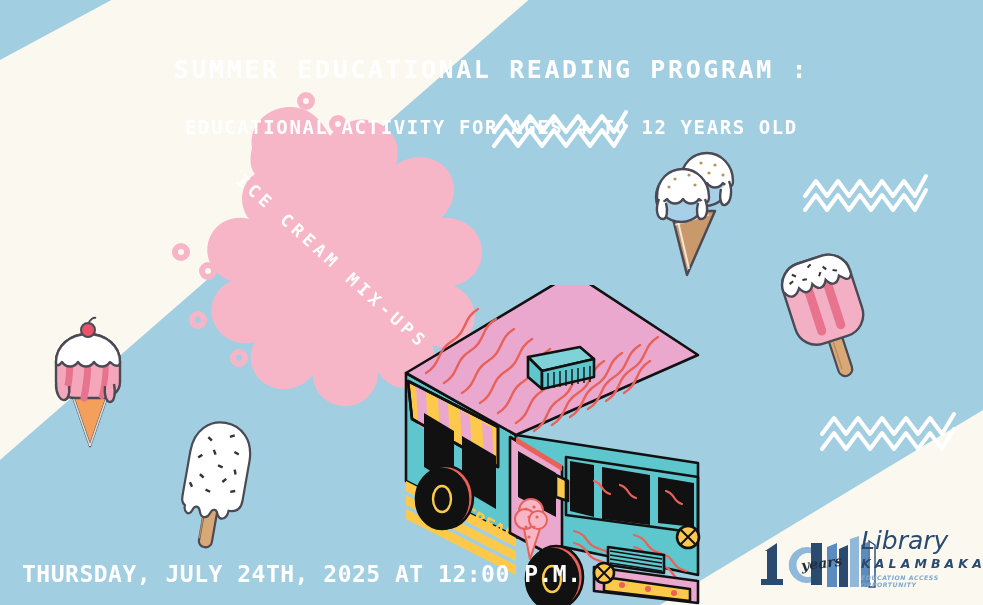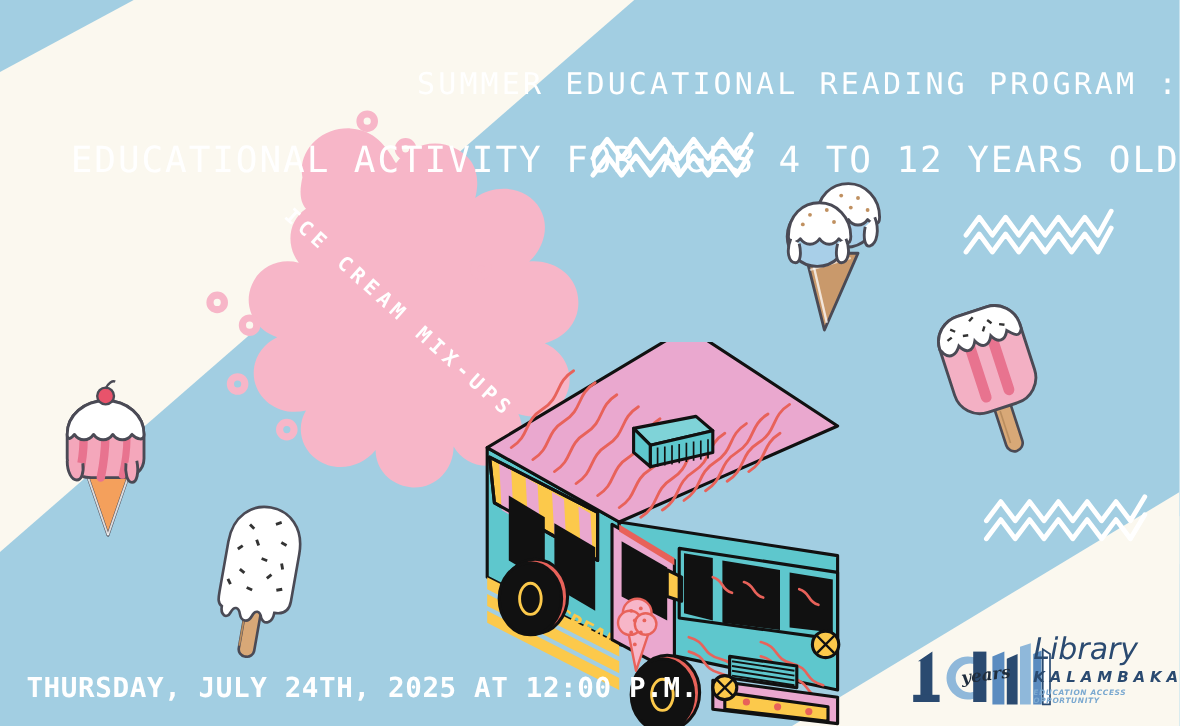--- a/index.html
+++ b/index.html
@@ -8,33 +8,33 @@
     position:relative;
     width:983px;height:605px;
     overflow:hidden;
     background:#a2cee2;
   }
   .layer{position:absolute;top:0;left:0;width:983px;height:605px;}
 
   
   #headline{
     position:absolute;top:24px;left:0;width:983px;
-    text-align:right;
+    text-align:center;
     color:#ffffff;
     font-family:"DejaVu Sans Mono","Liberation Mono",monospace;
-    font-weight:normal;
+    font-weight:bold;
     font-size:25px;
     letter-spacing:2.2px;
     line-height:1.22;
     z-index:40;
     text-transform:uppercase;
     white-space:pre-line;
   }
   #headline .l1{display:block;font-size:25px;letter-spacing:2.6px;}
-  #headline .l2{display:block;font-size:30px;letter-spacing:1.6px;}
+  #headline .l2{display:block;font-size:19px;letter-spacing:1.6px;}
 
   
   #datetext{
     position:absolute;left:22px;bottom:18px;
     color:#ffffff;
     font-family:"DejaVu Sans Mono","Liberation Mono",monospace;
     font-weight:bold;
     font-size:23px;
     letter-spacing:0.5px;
     z-index:40;

